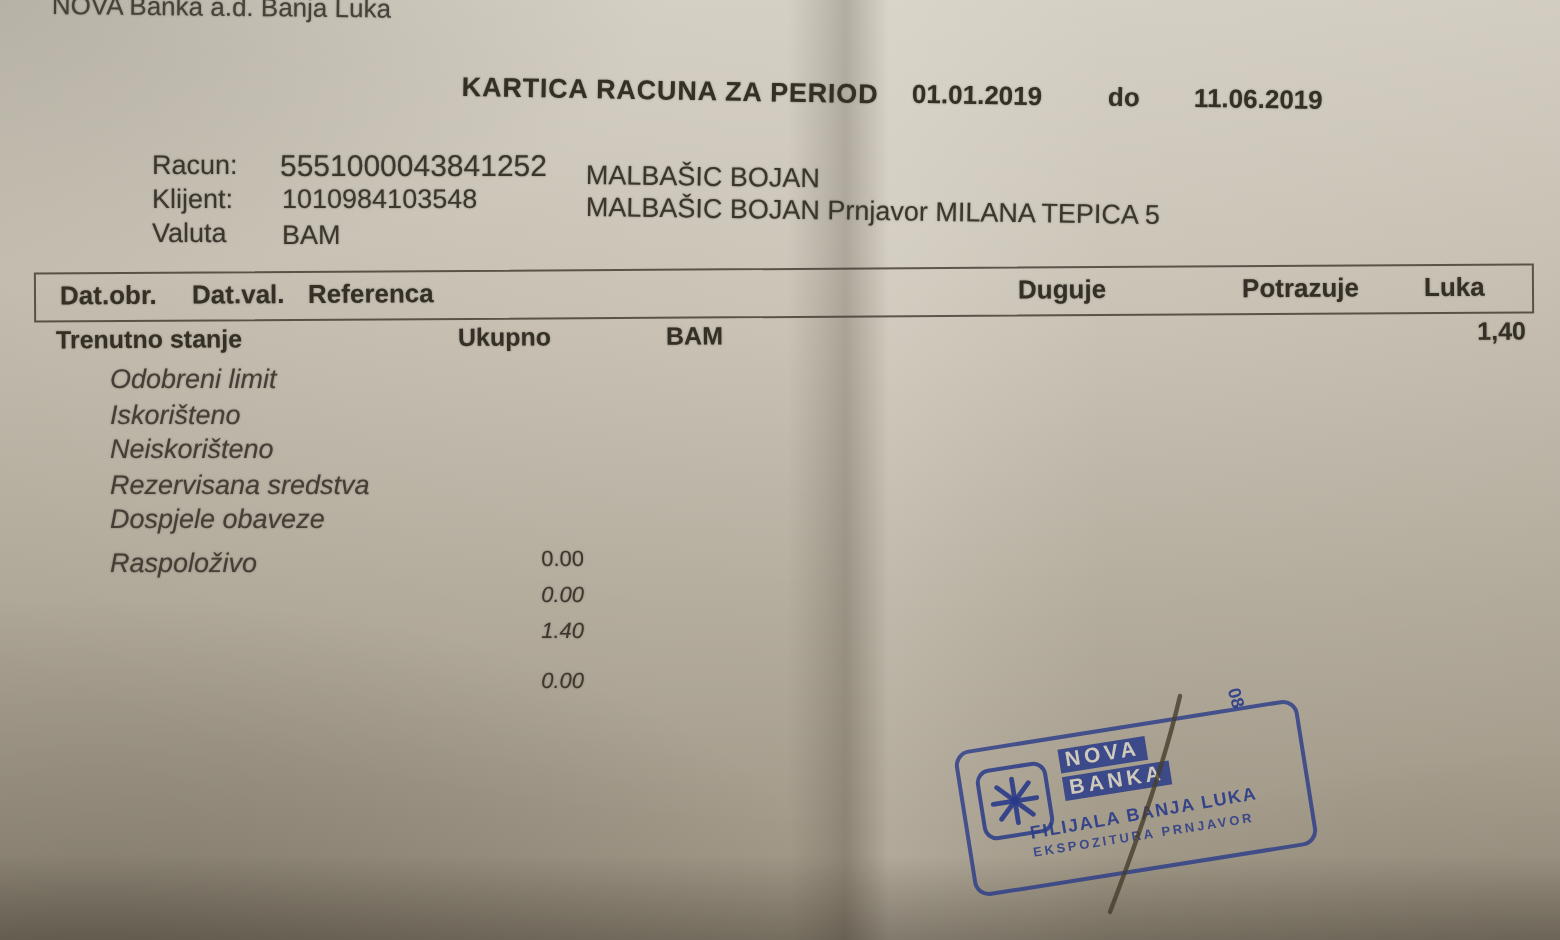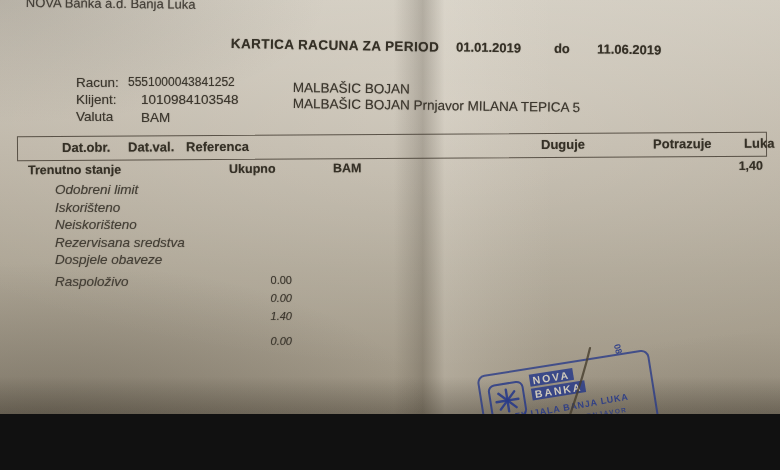--- a/index.html
+++ b/index.html
@@ -1,17 +1,17 @@
 <!DOCTYPE html>
 <html><head>
 <meta charset="utf-8">
 <style>
   html,body{margin:0;padding:0;background:#111;}
   .photo{
-    position:relative;width:780px;height:414px;overflow:hidden;
+    position:relative;width:780px;height:470px;overflow:hidden;
     font-family:"Liberation Sans",sans-serif;
     color:#3c372e;
     background-color:#b2a999;
     background-image:
       radial-gradient(90% 70% at 6% 102%, rgba(47,42,33,0.30), transparent 55%),
       radial-gradient(60% 40% at 100% 104%, rgba(47,42,33,0.18), transparent 60%),
       linear-gradient(0deg, rgba(44,38,28,0.34), rgba(44,38,28,0) 9%),
       radial-gradient(70% 50% at 0% 0%, rgba(50,45,36,0.16), transparent 60%),
       linear-gradient(90deg, rgba(0,0,0,0) 50.5%, rgba(58,51,40,0.14) 53%, rgba(58,51,40,0.22) 54.2%, rgba(238,233,223,0.20) 57%, rgba(238,233,223,0.10) 63%, rgba(0,0,0,0) 71%),
       radial-gradient(120% 90% at 58% 26%, rgba(255,252,244,0.22), transparent 70%),
@@ -19,30 +19,30 @@
   }
   .photo *{position:absolute;white-space:nowrap;}
   .txt{font-size:13px;text-shadow:0 0 1px rgba(62,56,46,0.55);}
   .b{font-weight:bold;color:#353026;}
   .bank-name{left:26px;top:-5px;font-size:13px;color:#46413a;transform:rotate(0.6deg);transform-origin:left top;}
   .doc-title{left:231px;top:36px;font-size:13.5px;letter-spacing:0.4px;transform:rotate(1deg);transform-origin:left top;}
   .date-from{left:456px;top:40px;transform:rotate(1deg);}
   .do-label{left:554px;top:41px;transform:rotate(1deg);}
   .date-to{left:597px;top:42px;transform:rotate(1deg);}
   .lbl-racun{left:76px;top:75px;font-size:13.5px;}
-  .val-racun{left:128px;top:75px;font-size:12px;}
+  .val-racun{left:140px;top:75px;font-size:15px;}
   .name1{left:293px;top:80px;font-size:13.5px;transform:rotate(0.8deg);transform-origin:left top;}
   .lbl-klijent{left:76px;top:92px;font-size:13.5px;}
   .val-klijent{left:141px;top:92px;font-size:13.5px;}
   .name2{left:293px;top:96px;font-size:13.5px;transform:rotate(0.8deg);transform-origin:left top;}
   .lbl-valuta{left:76px;top:109px;font-size:13.5px;}
   .val-valuta{left:141px;top:110px;font-size:13.5px;}
   .hdr-box{left:17px;top:134px;width:748px;height:23px;border:1px solid rgba(62,55,45,0.8);
     transform:rotate(-0.35deg);transform-origin:center;}
-  .hdr-box span{top:3px;font-size:13px;font-weight:bold;color:#353026;text-shadow:0 0 1px rgba(62,56,46,0.55);margin-left:32px;}
+  .hdr-box span{top:3px;font-size:13px;font-weight:bold;color:#353026;text-shadow:0 0 1px rgba(62,56,46,0.55);}
   .h-datobr{left:12px;} .h-datval{left:78px;} .h-ref{left:136px;}
   .h-dug{left:491px;} .h-pot{left:603px;} .h-sal{left:694px;}
   .row-current{left:17px;top:161px;width:748px;height:16px;transform:rotate(-0.35deg);transform-origin:center;}
   .row-current span, .row-current div{top:0;font-size:12.5px;font-weight:bold;color:#353026;text-shadow:0 0 1px rgba(62,56,46,0.55);}
   .r-label{left:11px;} .r-ukupno{left:212px;} .r-bam{left:316px;}
   .r-dug{left:424px;width:116px;text-align:right;}
   .r-pot{left:544px;width:116px;text-align:right;}
   .r-sal{left:648px;width:98px;text-align:right;}
   .lim{left:55px;font-size:13.5px;font-style:italic;color:#443f36;text-shadow:0 0 1px rgba(62,56,46,0.5);}
   .lim0{top:182px;} .lim1{top:200px;} .lim2{top:217px;} .lim3{top:235px;} .lim4{top:252px;}

